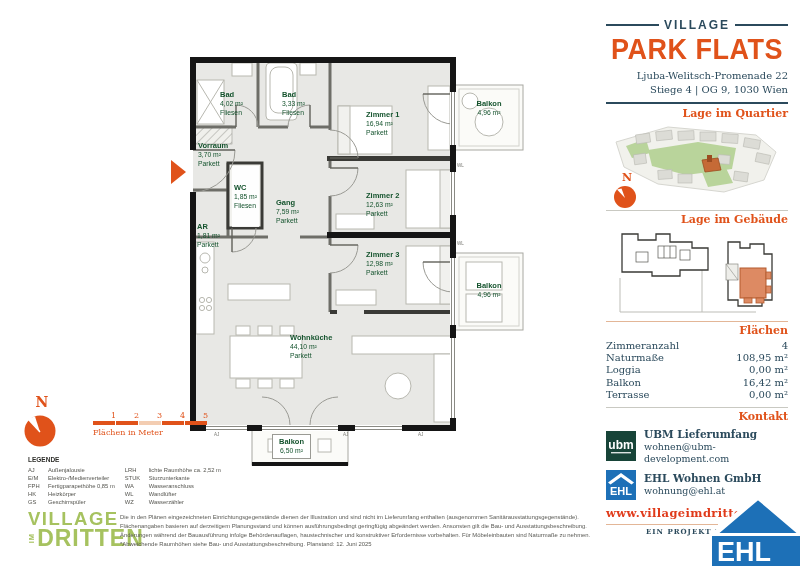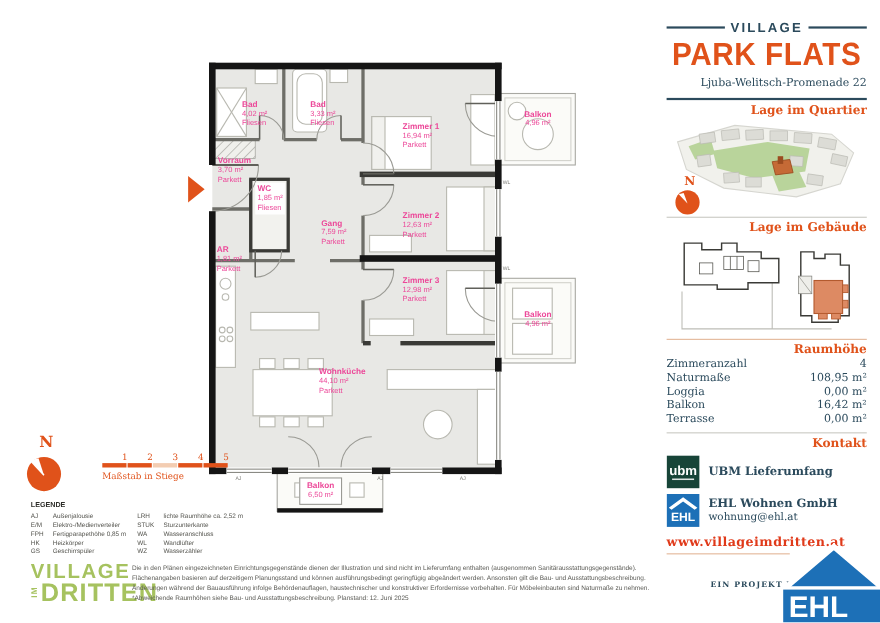--- a/index.html
+++ b/index.html
@@ -1,25 +1,25 @@
 <!DOCTYPE html>
 <html><head>
 <meta charset="utf-8">
 <style>
   html,body{margin:0;padding:0;background:#fff;}
   .page{position:relative;width:800px;height:566px;background:#fff;overflow:hidden;
         font-family:"Liberation Sans",sans-serif;}
   svg{display:block}
   
-  .rlabel{position:absolute;color:#ec4899;line-height:1.3;white-space:nowrap;z-index:3;}
+  .rlabel{position:absolute;color:#14532d;line-height:1.3;white-space:nowrap;z-index:3;}
   .rlabel .rn{font-weight:700;font-size:7.5px;display:block;}
   .rlabel .ra,.rlabel .rf{font-weight:400;font-size:6.8px;display:block;}
   .rlabel.center{text-align:center;}
   .rlabel.boxed{background:#fff;border:1px solid #9a9a94;padding:2px 6px;}
-  .rlabel.wcbg{background:rgba(255,255,255,.9);padding:1px 2px;}
+  .rlabel.wcbg{background:rgba(255,255,255,.9);padding:17px 2px;}
   .anno{position:absolute;font-size:4.6px;color:#7a7a74;z-index:3;}
   
   .compass-main{position:absolute;left:20px;top:394px;width:44px;text-align:center;z-index:3;}
   .compass-main .nl{font:700 14px "DejaVu Serif",serif;color:#E0521A;}
   .scalebar{position:absolute;left:93px;top:411px;width:120px;z-index:3;}
   .sb-nums{display:flex;}
   .sb-nums span{width:23px;text-align:right;font:400 8px "DejaVu Serif",serif;color:#E0521A;}
   .sb-bar{display:flex;margin-top:1px;height:4px;}
   .sb-bar div{width:22px;margin-right:1px;height:4px;}
   .sb-label{margin-top:3px;font:400 8px "DejaVu Serif",serif;color:#E0521A;}
@@ -256,21 +256,21 @@
   <div class="rlabel wcbg" style="left:232px;top:166px;">
     <span class="rn">WC</span>
       <span class="ra">1,85 m²</span>
       <span class="rf">Fliesen</span>
   </div>
   <div class="rlabel" style="left:197px;top:198px;margin-top:24px;">
     <span class="rn">AR</span>
       <span class="ra">1,81 m²</span>
       <span class="rf">Parkett</span>
   </div>
-  <div class="rlabel" style="left:276px;top:198px;margin-left:16px;">
+  <div class="rlabel" style="left:276px;top:198px;">
     <span class="rn">Gang</span>
       <span class="ra">7,59 m²</span>
       <span class="rf">Parkett</span>
   </div>
   <div class="rlabel" style="left:366px;top:191px;">
     <span class="rn">Zimmer 2</span>
       <span class="ra">12,63 m²</span>
       <span class="rf">Parkett</span>
   </div>
   <div class="rlabel" style="left:366px;top:250px;">
@@ -318,21 +318,21 @@
         <span>4</span>
         <span>5</span>
     </div>
     <div class="sb-bar">
       <div style="background:#E0521A;"></div>
         <div style="background:#E0521A;"></div>
         <div style="background:#F3CDB2;"></div>
         <div style="background:#E0521A;"></div>
         <div style="background:#E0521A;"></div>
     </div>
-    <div class="sb-label">Maßstab in Stiege</div>
+    <div class="sb-label">Flächen in Meter</div>
   </div>
 
   <div class="legend">
     <div class="lg-title">LEGENDE</div>
     <div class="lg-cols">
       <div class="c1">
         <div class="lg-row"><b>AJ</b><span>Außenjalousie</span></div>
         <div class="lg-row"><b>E/M</b><span>Elektro-/Medienverteiler</span></div>
         <div class="lg-row"><b>FPH</b><span>Fertigparapethöhe 0,85 m</span></div>
         <div class="lg-row"><b>HK</b><span>Heizkörper</span></div>
@@ -359,20 +359,21 @@
 
   <div class="sidebar">
     <div class="brand-row">
       <div class="brand-line"></div>
       <div class="brand-top">VILLAGE</div>
       <div class="brand-line"></div>
     </div>
     <div class="brand-main">PARK FLATS</div>
     <div class="addr">
       <div>Ljuba-Welitsch-Promenade 22</div>
+      <div>Stiege 4 | OG 9, 1030 Wien</div>
     </div>
     <div class="div-navy"></div>
 
     <div class="sec">Lage im Quartier</div>
     <div class="map-wrap">
       <svg width="178" height="80" viewBox="0 0 178 80">
         <polygon points="10,20 62,5 150,13 170,30 158,58 118,70 52,62 18,45" fill="#f1f1ec" stroke="#d6d6d0" stroke-width="1"></polygon>
         <polygon points="42,28 92,20 130,26 126,47 80,53 46,44" fill="#B9D49B"></polygon>
         <polygon points="20,24 40,17 44,31 26,36" fill="#B9D49B"></polygon>
         <polygon points="96,50 120,46 127,61 102,65" fill="#B9D49B"></polygon>
@@ -419,21 +420,21 @@
       <rect x="120" y="36" width="12" height="16" fill="#eeeeea" stroke="#8a8a84" stroke-width="0.7"></rect>
       <line x1="120" y1="36" x2="132" y2="52" stroke="#8a8a84" stroke-width="0.6"></line>
       <rect x="134" y="40" width="26" height="30" fill="#DD8A63" stroke="#b35a2e" stroke-width="1"></rect>
       <rect x="160" y="44" width="5" height="7" fill="#DD8A63" stroke="#b35a2e" stroke-width="0.8"></rect>
       <rect x="160" y="58" width="5" height="7" fill="#DD8A63" stroke="#b35a2e" stroke-width="0.8"></rect>
       <rect x="138" y="70" width="8" height="5" fill="#DD8A63" stroke="#b35a2e" stroke-width="0.8"></rect>
       <rect x="150" y="70" width="8" height="5" fill="#DD8A63" stroke="#b35a2e" stroke-width="0.8"></rect>
     </svg>
     <div class="div-or"></div>
 
-    <div class="sec">Raumhöhe</div>
+    <div class="sec">Flächen</div>
     <div>
       <div class="frow">
           <span>Zimmeranzahl</span>
           <span>4</span>
         </div>
       <div class="frow">
           <span>Naturmaße</span>
           <span>108,95 m²</span>
         </div>
       <div class="frow">
@@ -453,20 +454,21 @@
 
     <div class="sec">Kontakt</div>
     <div class="crow">
       <svg class="clogo" viewBox="0 0 30 30">
         <rect width="30" height="30" fill="#174438"></rect>
         <text x="15" y="18" text-anchor="middle" font-family="Liberation Sans, sans-serif" font-weight="700" font-size="12" fill="#fff">ubm</text>
         <rect x="5" y="21" width="20" height="1.4" fill="#ffffff" opacity="0.85"></rect>
       </svg>
       <div class="ctext">
         <div class="cname">UBM Lieferumfang</div>
+        <div class="cmail">wohnen@ubm-development.com</div>
       </div>
     </div>
     <div class="crow">
       <svg class="clogo" viewBox="0 0 30 30">
         <rect width="30" height="30" fill="#1D70B7"></rect>
         <polygon points="15,3 28,12.5 25.5,14.5 15,7 4.5,14.5 2,12.5" fill="#ffffff"></polygon>
         <text x="15" y="25" text-anchor="middle" font-family="Liberation Sans, sans-serif" font-weight="800" font-size="11" fill="#fff">EHL</text>
       </svg>
       <div class="ctext">
         <div class="cname">EHL Wohnen GmbH</div>

